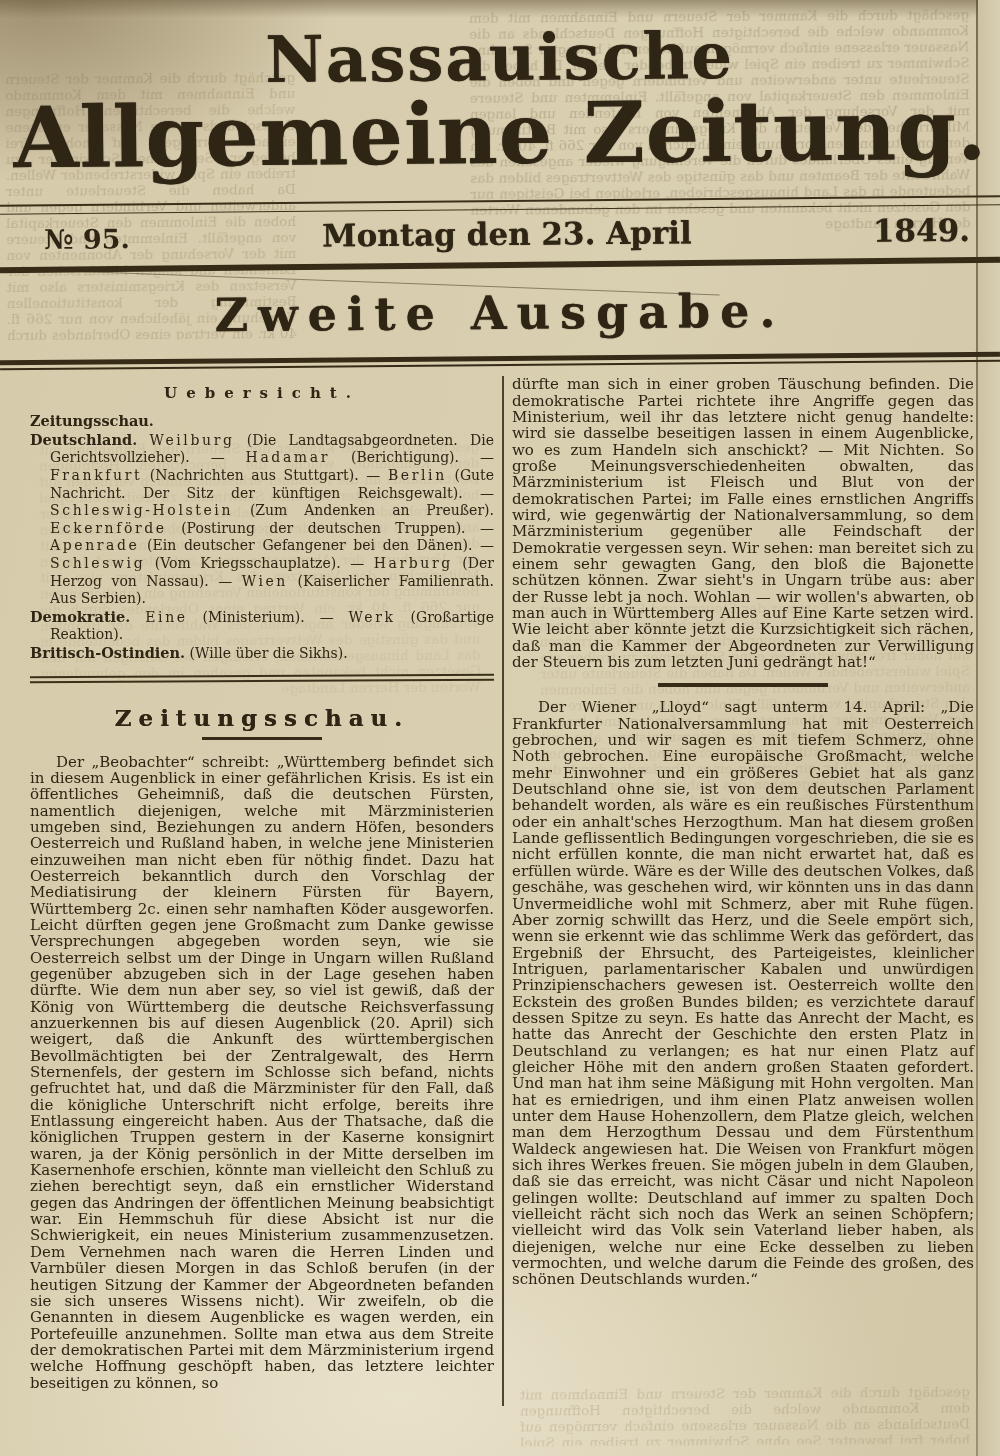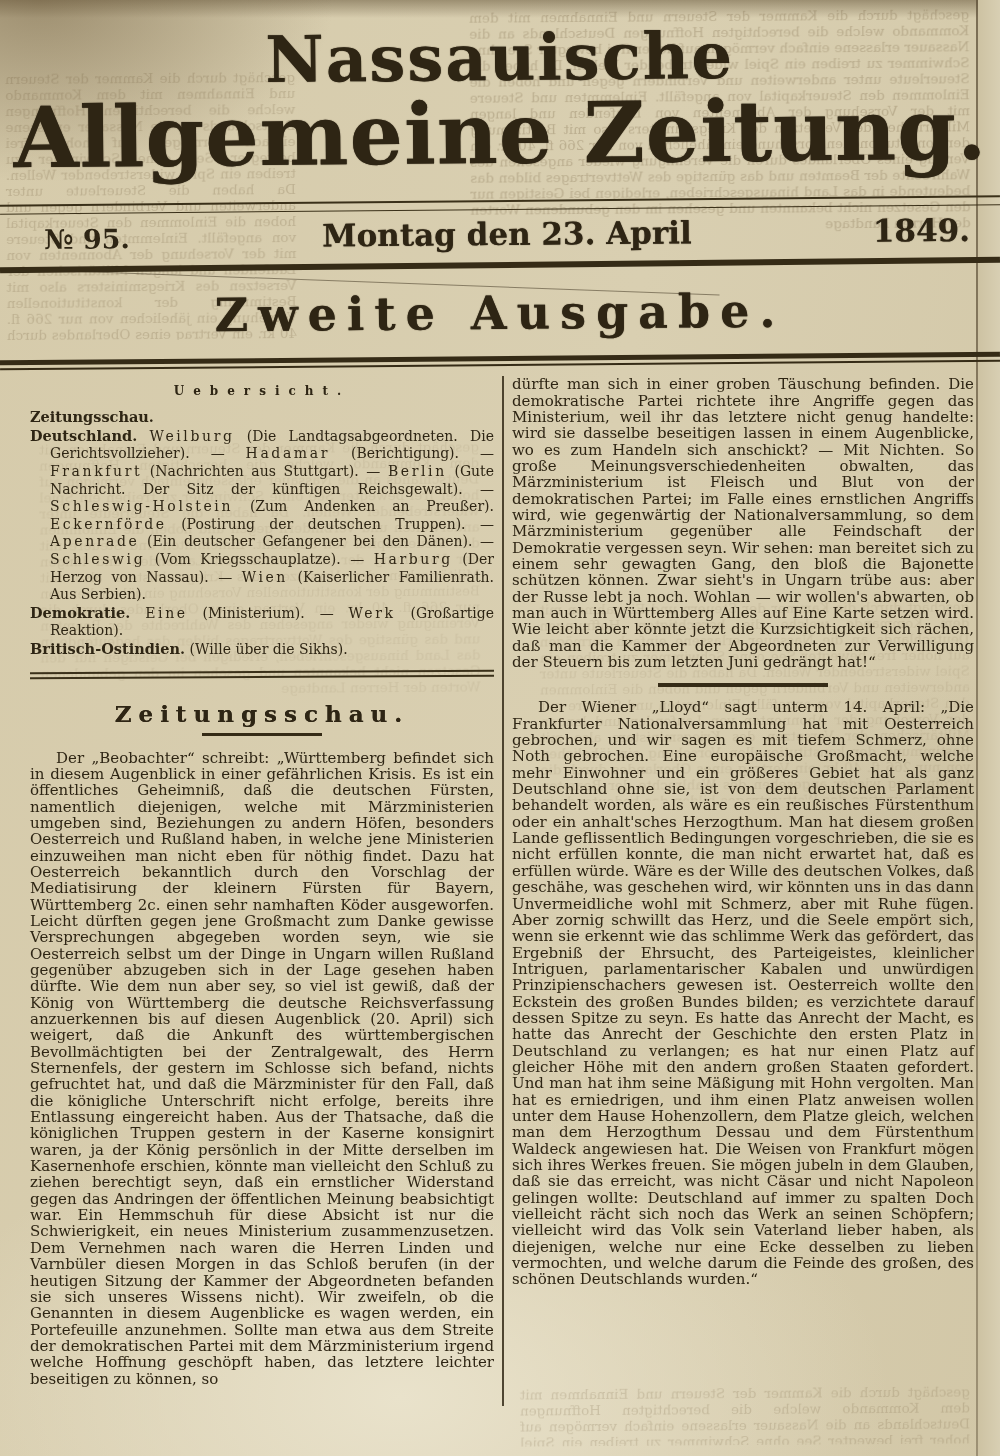--- a/index.html
+++ b/index.html
@@ -54,21 +54,21 @@
   .rule-pair .a{height:5px;background:#352b16;}
   .rule-pair .b{height:2px;background:#352b16;margin-top:3px;}
 
   
   .cols{display:flex;padding:10px 26px 0 30px;}
   .col-left{width:464px;}
   .col-div{width:0;border-left:2px solid rgba(52,42,24,0.85);margin:0 8px 0 8px;
     min-height:1030px;}
   .col-right{flex:1;}
 
-  .ov-title{font-size:12px;font-weight:bold;text-align:center;letter-spacing:9px;
+  .ov-title{font-size:15px;font-weight:bold;text-align:center;letter-spacing:9px;
     margin:8px 0 10px 0;}
   .ov p{margin:0;font-size:14px;line-height:17.6px;text-align:justify;
     padding-left:20px;text-indent:-20px;}
   .ov .bold{font-weight:bold;font-size:14.5px;}
   .ov .sp{letter-spacing:2.6px;}
 
   .rule-dbl-left{margin-top:12px;border-top:2px solid #3a3019;border-bottom:2px solid #3a3019;
     height:3px;transform:rotate(-0.3deg);}
 
   .sec-title{font-size:23px;font-weight:bold;text-align:center;letter-spacing:7px;

